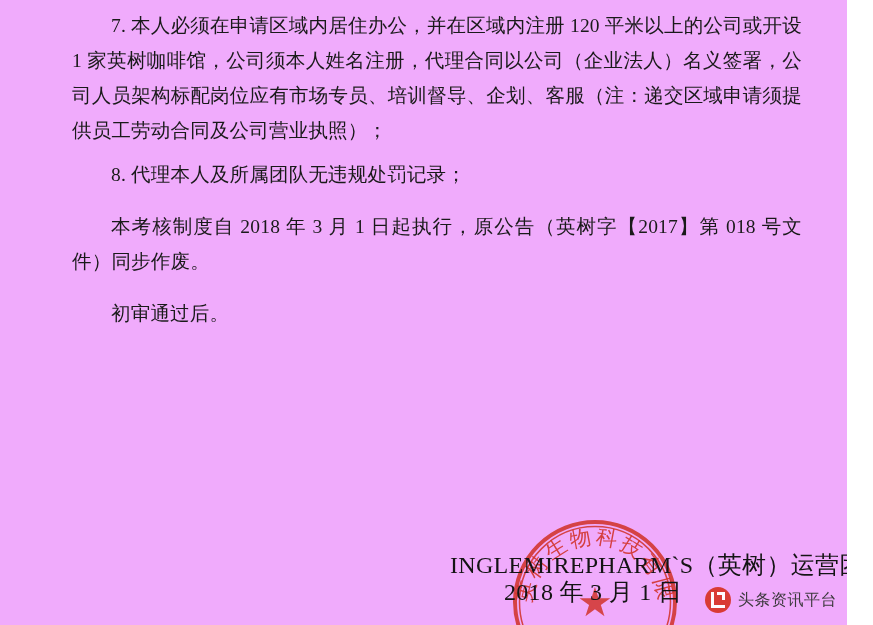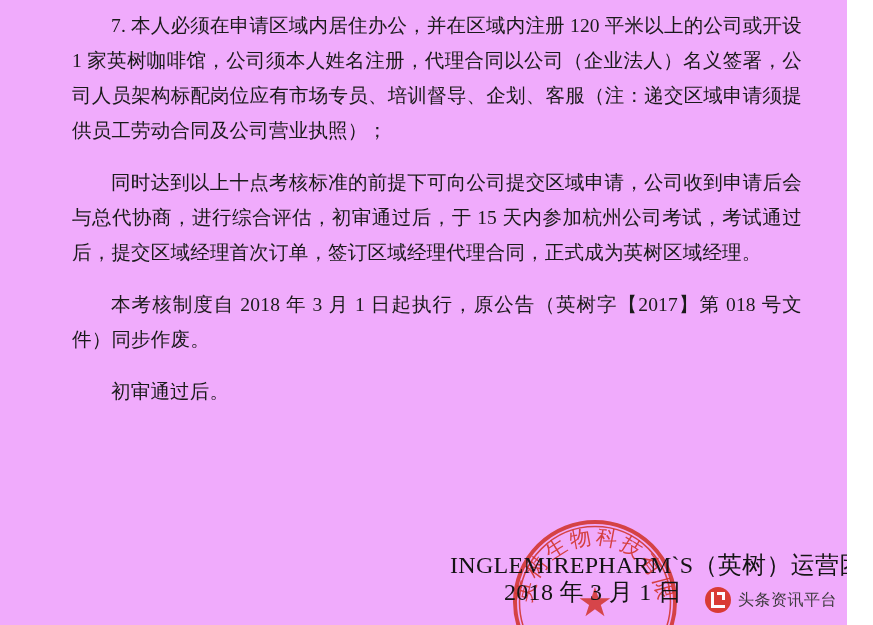--- a/index.html
+++ b/index.html
@@ -113,21 +113,21 @@
     white-space: nowrap;
   }
 </style>
 </head>
 <body>
 
 <div id="page">
 
   <div class="doc-body">
     <p class="para indent">7. 本人必须在申请区域内居住办公，并在区域内注册 120 平米以上的公司或开设 1 家英树咖啡馆，公司须本人姓名注册，代理合同以公司（企业法人）名义签署，公司人员架构标配岗位应有市场专员、培训督导、企划、客服（注：递交区域申请须提供员工劳动合同及公司营业执照）；</p>
-    <p class="para indent gap-lg">同时达到以上十点考核标准的前提下可向公司提交区域申请，公司收到申请后会与总代协商，进行综合评估，初审通过后，于 15 天内参加杭州公司考试，考试通过后，提交区域经理首次订单，签订区域经理代理合同，正式成为英树区域经理。</p>
+    <p class="para indent gap">8. 代理本人及所属团队无违规处罚记录；</p>
     <p class="para indent gap-lg">本考核制度自 2018 年 3 月 1 日起执行，原公告（英树字【2017】第 018 号文件）同步作废。</p>
     <p class="para indent gap-lg">初审通过后。</p>
   </div>
 
   <div class="seal">
     <svg width="180" height="180" viewBox="0 0 180 180" aria-hidden="true">
       <g fill="none" stroke="#d2342c" stroke-width="4" opacity="0.88">
         <circle cx="90" cy="90" r="80"></circle>
         <circle cx="90" cy="90" r="75.5" stroke-width="1.5"></circle>
       </g>

